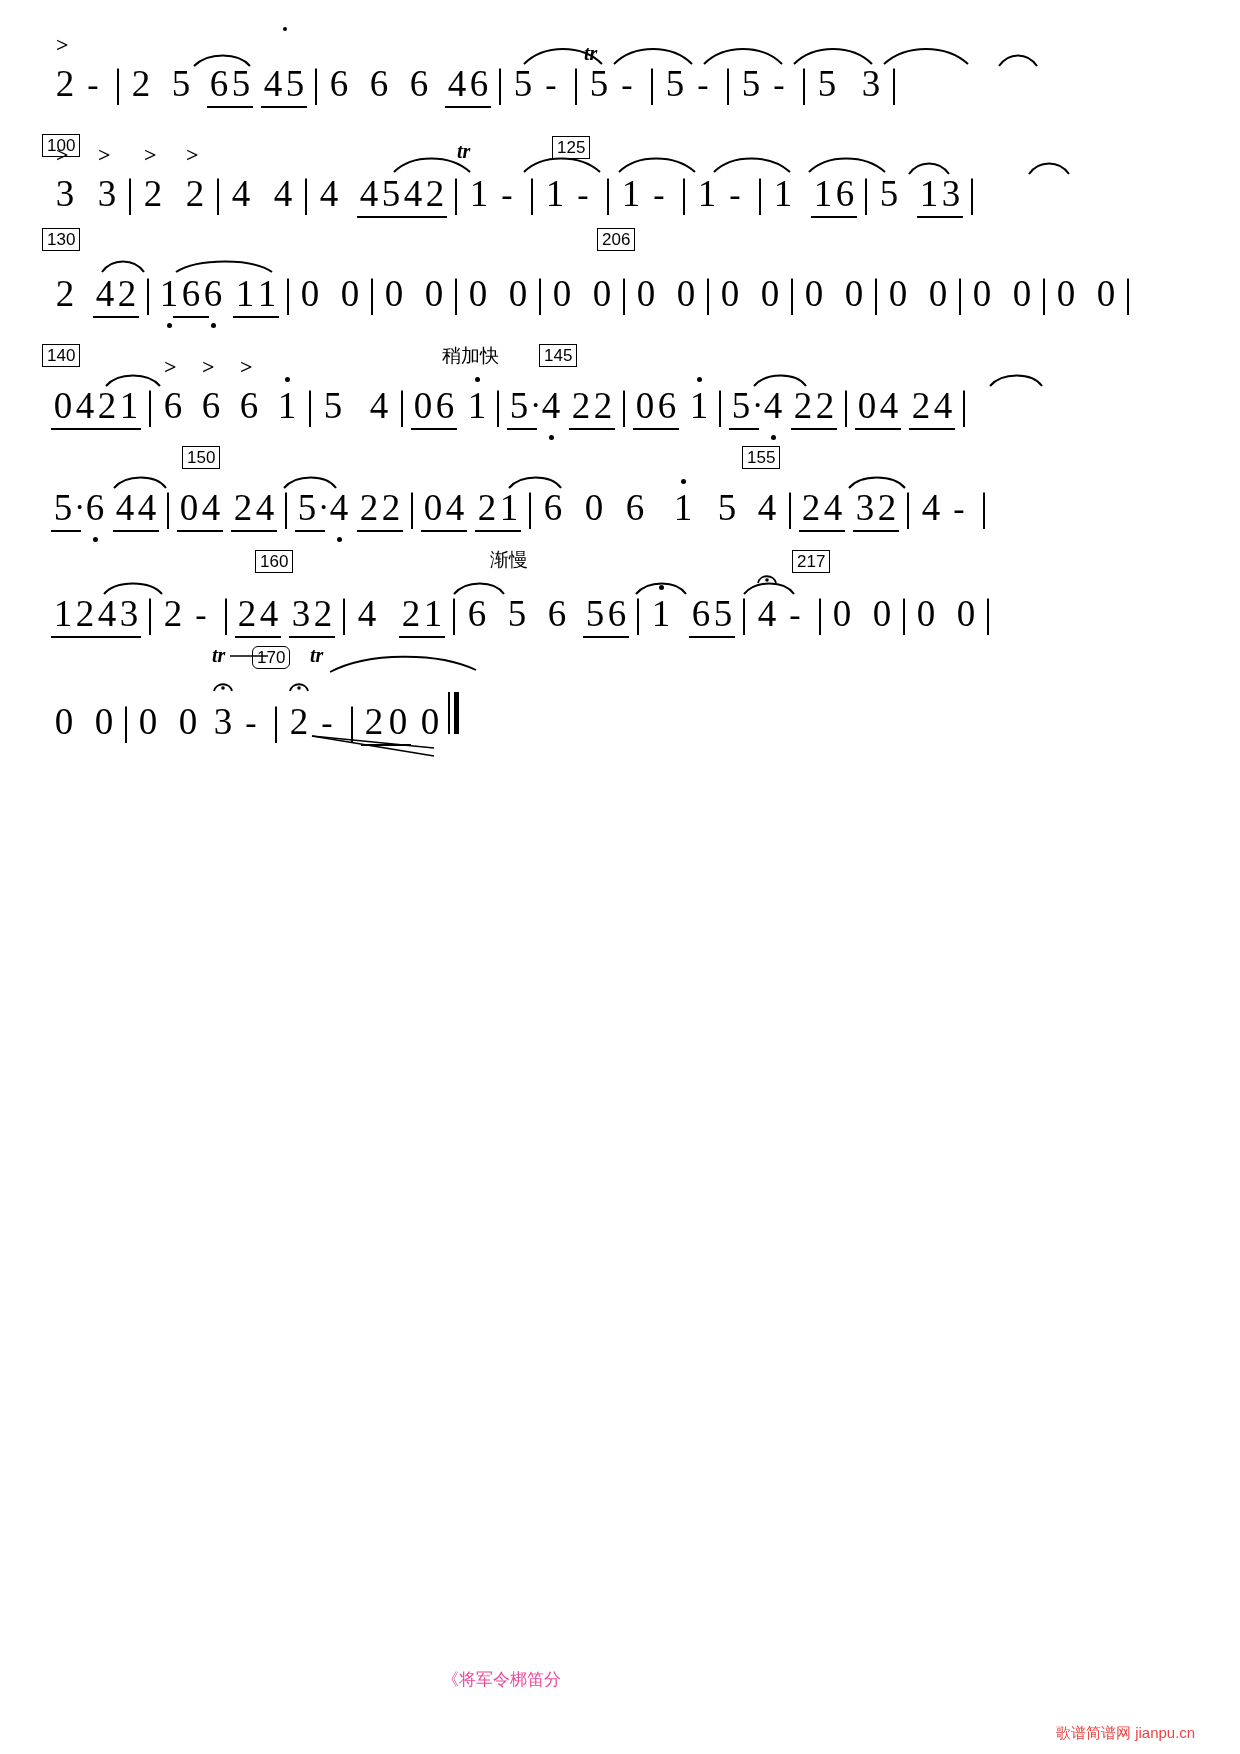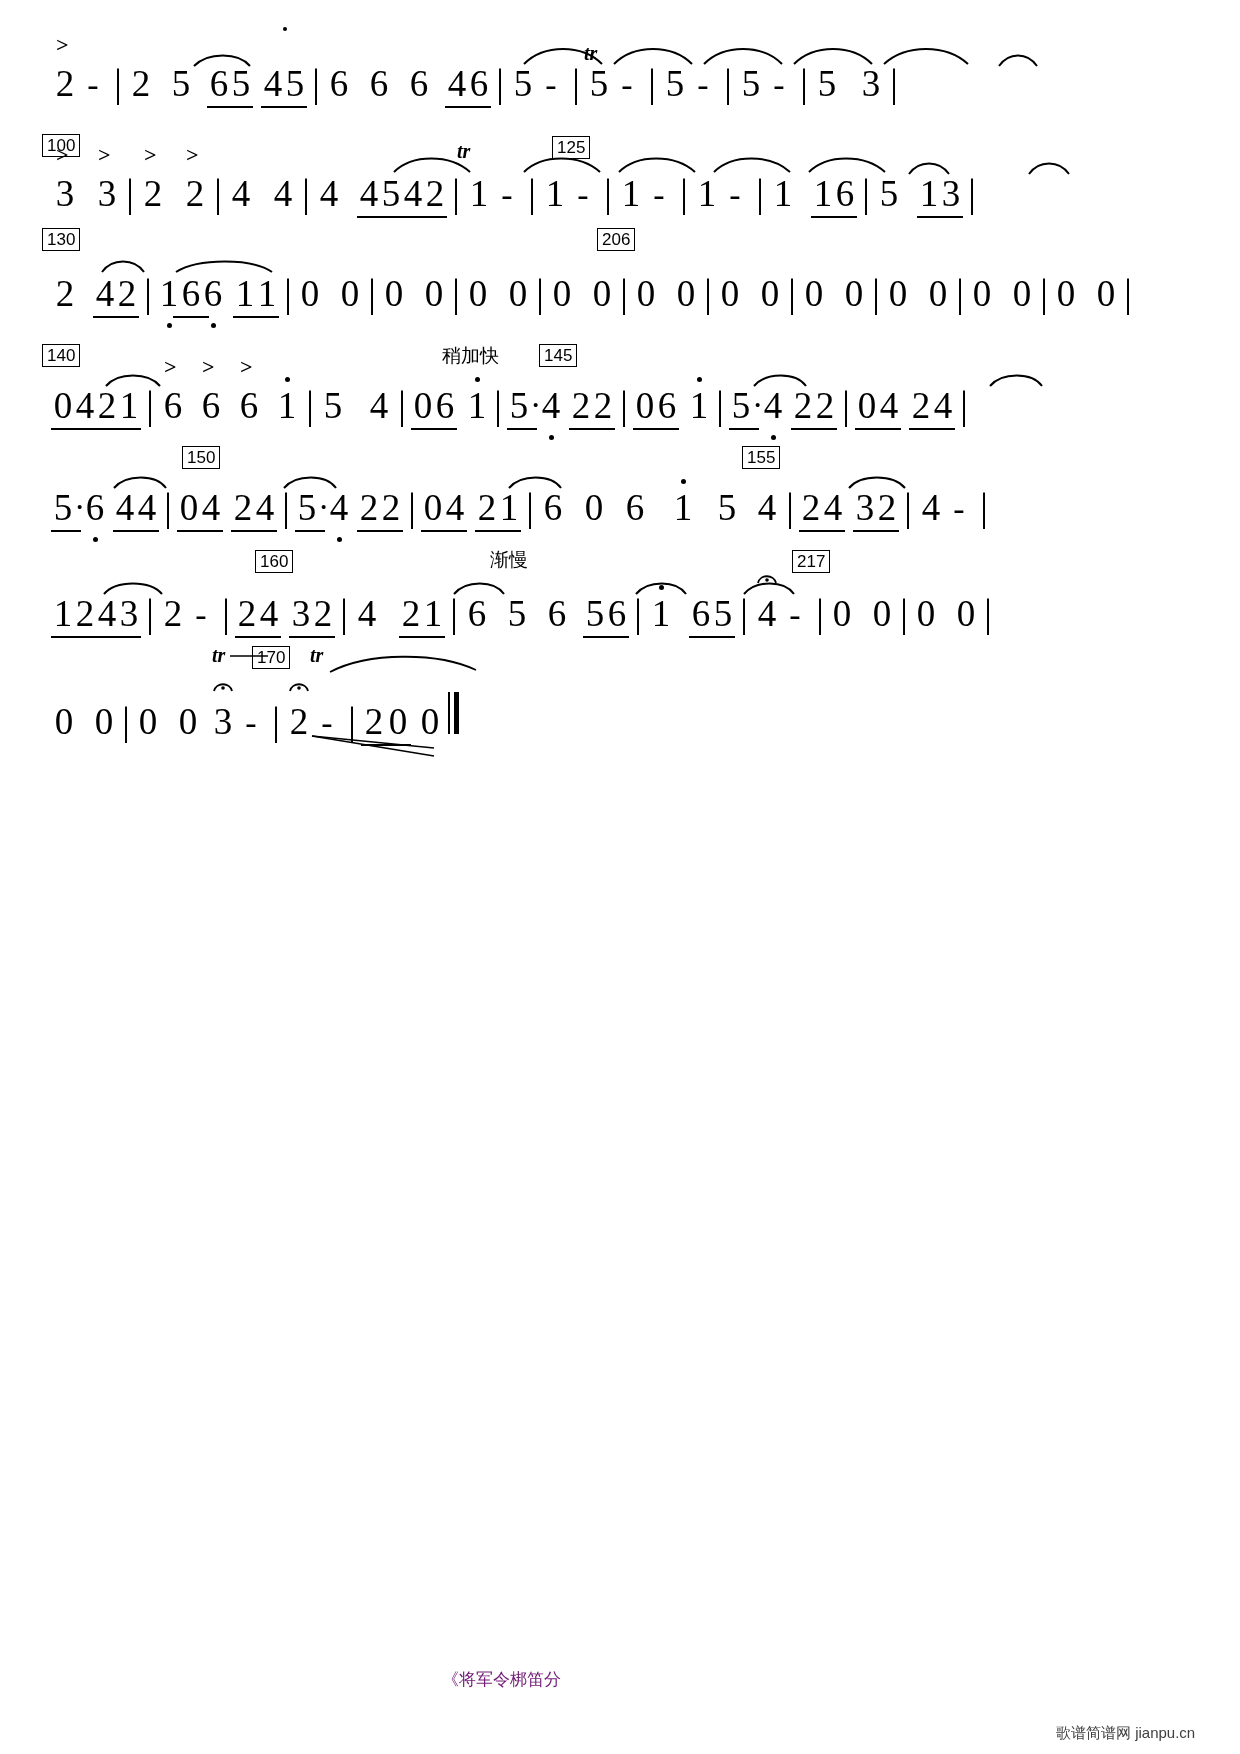--- a/index.html
+++ b/index.html
@@ -197,27 +197,27 @@
   .endbar i.thick { left: 8px; width: 5px; }
   
   .hairpin {
     position: absolute;
   }
   
   .caption {
     position: absolute;
     font-family: Liberation Serif, serif;
     font-size: 17px;
-    color: #701a75;
+    color: #ec4899;
   }
   .watermark {
     position: absolute;
     font-family: "Liberation Sans", sans-serif;
     font-size: 15px;
-    color: #404040;
+    color: #ef4444;
   }
   .topdot {
     position: absolute;
     width: 4px; height: 4px;
     background: #000;
     border-radius: 50%;
   }
 </style>
 </head>
 <body>
@@ -681,21 +681,21 @@
       <span class="n" style="width:24px">0</span>
       <span class="bar">|</span>
       <span class="n" style="width:24px">0</span>
       <span class="sp" style="width:16px"></span>
       <span class="n" style="width:24px">0</span>
       <span class="bar">|</span>
     </div>
   </div>
 
   <div class="system" style="top:668px;">
-    <div class="mnum" style="left:200px; top:-22px;">170</div>
+    <div class="mnum" style="left:200px; top:-22px;border-radius:6px;">170</div>
     <div class="tr" style="left:160px; top:-24px;">tr</div>
     <div class="slur" style="left:178px; top:-14px;">
       <svg width="40" height="10">
           <path d="M0,2 L38,2" fill="none" stroke="#000" stroke-width="1.6"></path>
         </svg>
     </div>
     <div class="tr" style="left:258px; top:-24px;">tr</div>
     <div class="slur" style="left:276px; top:-16px;">
       <svg width="150" height="24">
           <path d="M2,20 C40,0 110,0 148,18" fill="none" stroke="#000" stroke-width="1.8"></path>

